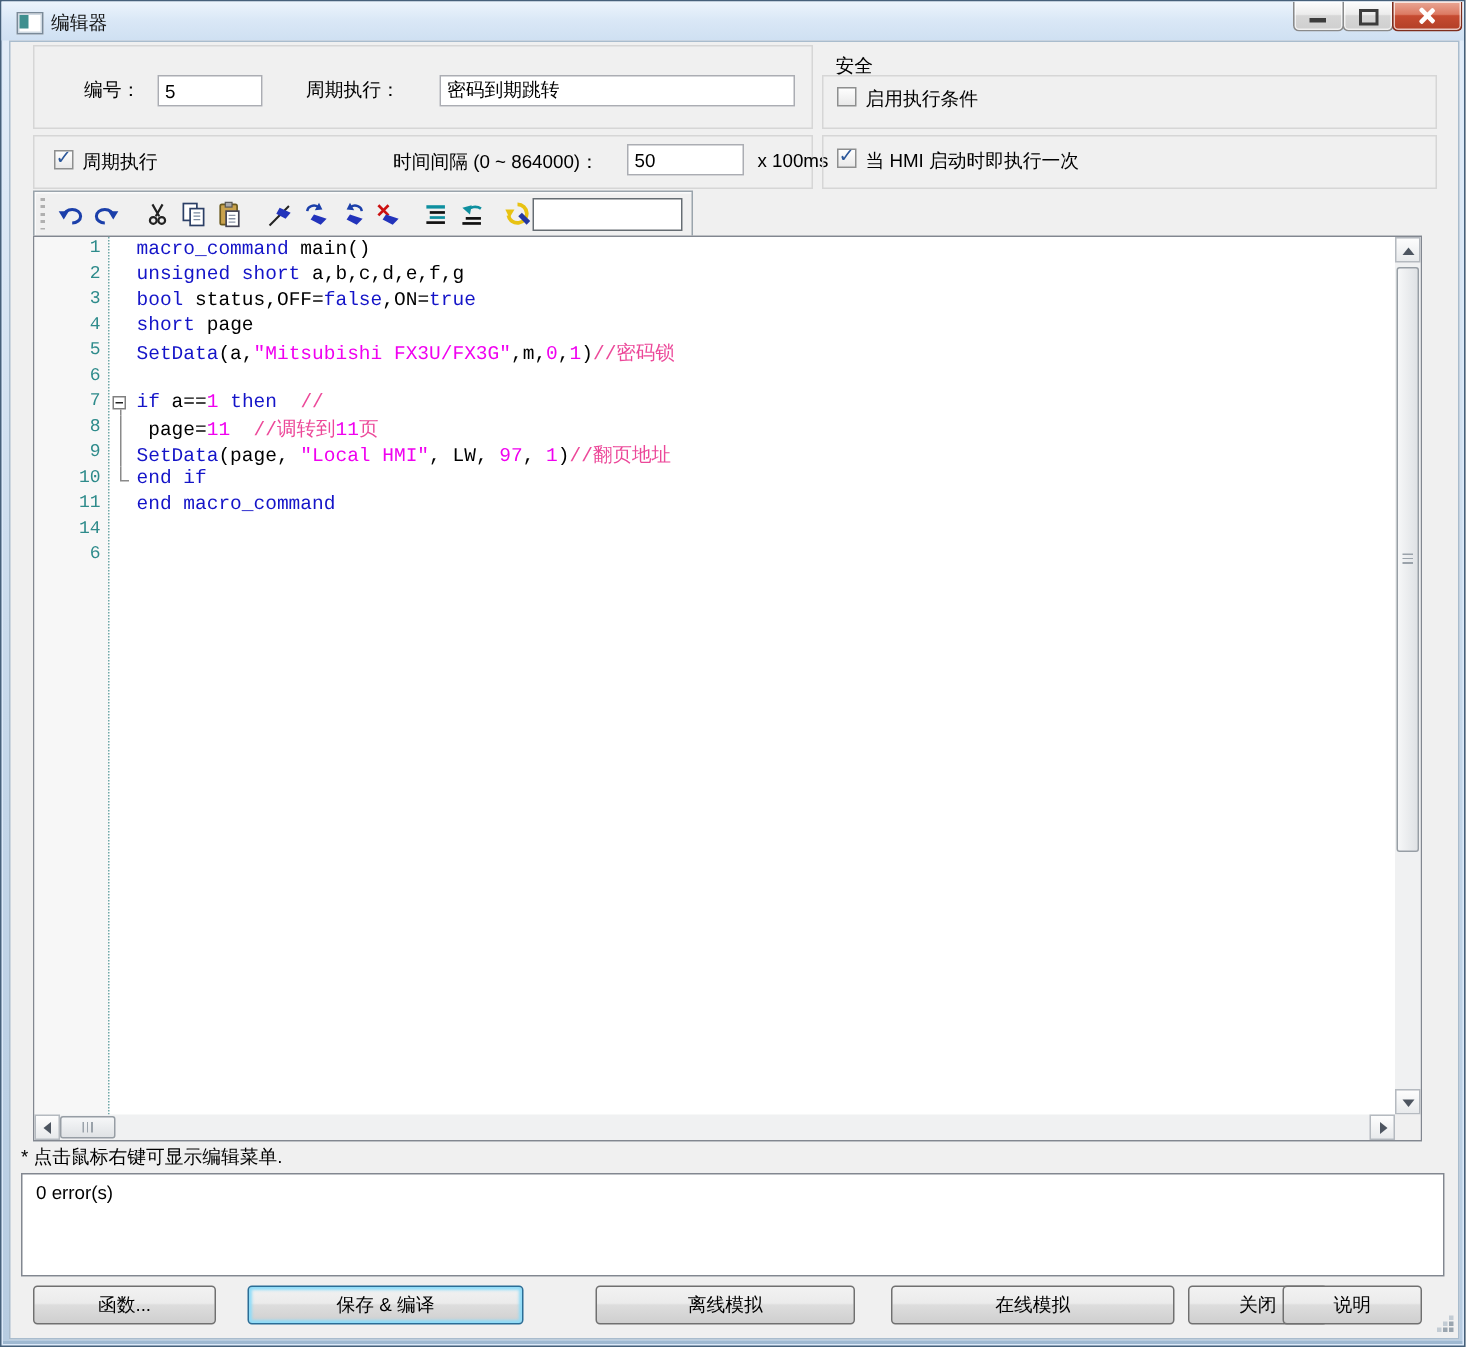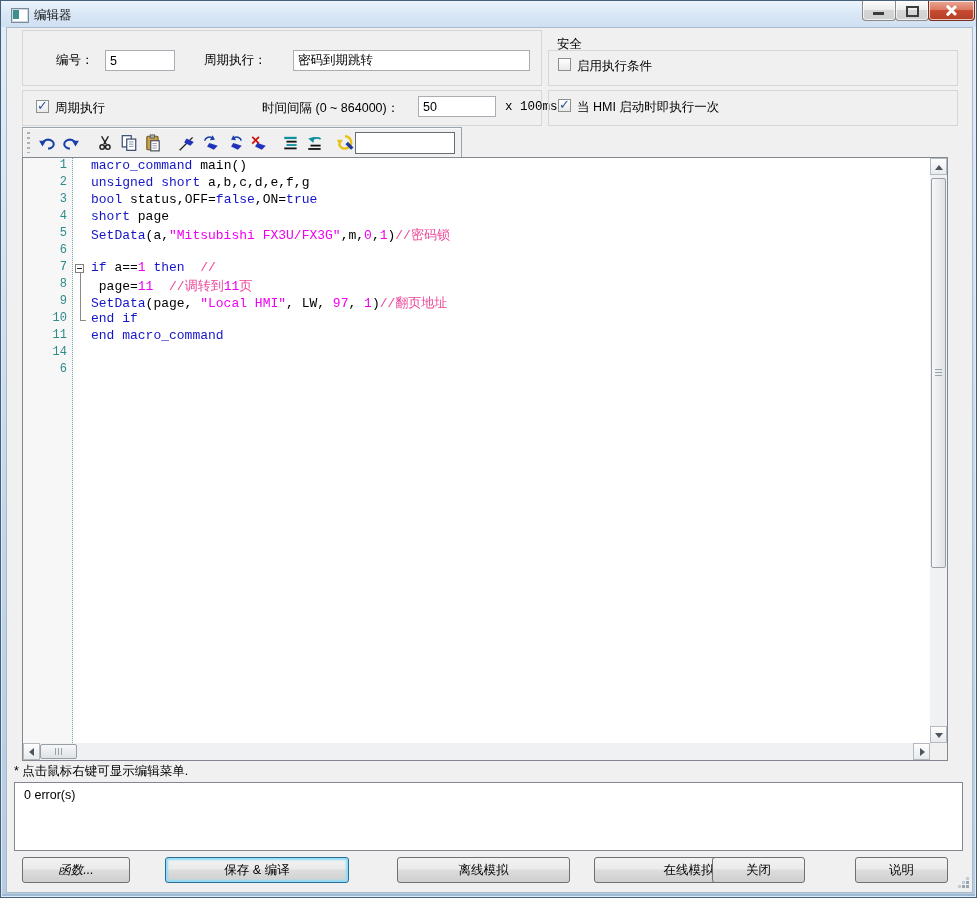--- a/index.html
+++ b/index.html
@@ -134,21 +134,21 @@
   <span class="lbl" style="left:557px;top:36px;">安全</span>
   <div class="gbox" style="left:548px;top:50px;width:408px;height:34px;"></div>
   <span class="cb" style="left:558px;top:58px;"></span>
   <span class="lbl" style="left:577px;top:58px;">启用执行条件</span>
 
   <div class="gbox" style="left:22px;top:90px;width:518px;height:34px;"></div>
   <span class="cb checked" style="left:36px;top:100px;"></span>
   <span class="lbl" style="left:55px;top:100px;">周期执行</span>
   <span class="lbl" style="left:262px;top:100px;">时间间隔 (0 ~ 864000)：</span>
   <input class="tinput" style="left: 418px; top: 96px; width: 78px;" value="50">
-  <span class="lbl" style="left:505px;top:100px;font-family:Liberation Mono, monospace;">x 100ms</span>
+  <span class="lbl" style="left:505px;top:100px;">x 100ms</span>
 
   <div class="gbox" style="left:548px;top:90px;width:408px;height:34px;"></div>
   <span class="cb checked" style="left:558px;top:99px;"></span>
   <span class="lbl" style="left:577px;top:99px;">当 HMI 启动时即执行一次</span>
 
   <div id="toolbar">
     <span id="tb-grip"></span>
     <span class="ticon" style="left:14px">
       <svg viewBox="0 0 16 16">
           <path d="M4 9 A5 4 0 1 1 9 13" fill="none" stroke="#1b3faa" stroke-width="1.8"></path>
@@ -273,21 +273,21 @@
         </div>
     </div>
     <div id="sb-corner"></div>
   </div>
 
   <div id="hint">* 点击鼠标右键可显示编辑菜单.</div>
   <div id="errorbox">
     <span>0 error(s)</span>
   </div>
 
-  <div class="fbtn" style="left:22px;width:108px;font-style:italic;">函数...</div>
+  <div class="fbtn" style="left:22px;width:122px;">函数...</div>
   <div class="fbtn default" style="left:165px;width:184px;">保存 &amp; 编译</div>
   <div class="fbtn" style="left:397px;width:173px;">离线模拟</div>
   <div class="fbtn" style="left:594px;width:189px;">在线模拟</div>
-  <div class="fbtn" style="left:712px;width:93px;">关闭</div>
+  <div class="fbtn" style="left:792px;width:93px;">关闭</div>
   <div class="fbtn" style="left:855px;width:93px;">说明</div>
 
   <div id="grip"></div>
 </div>
 
 </body></html>

